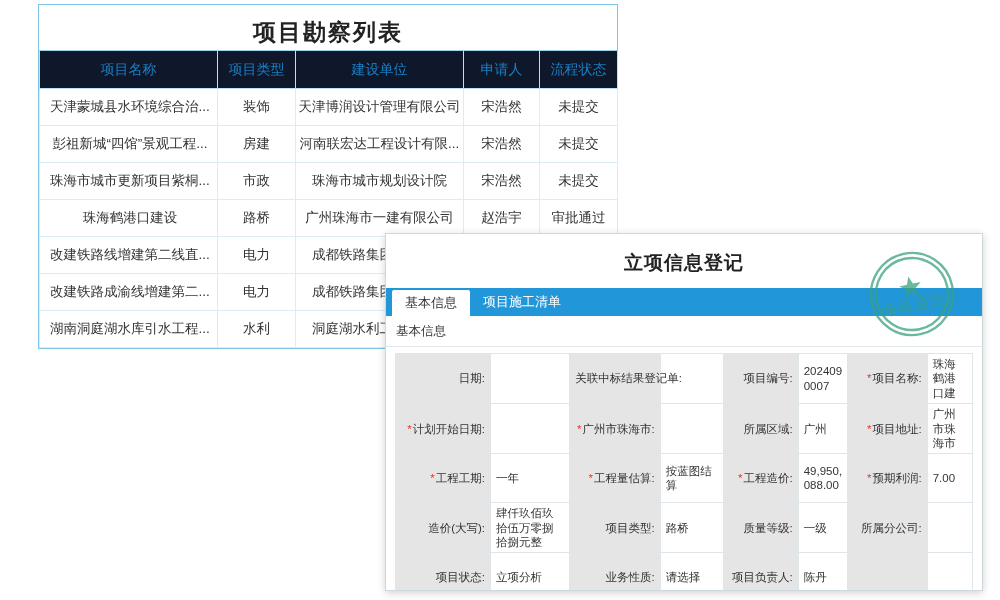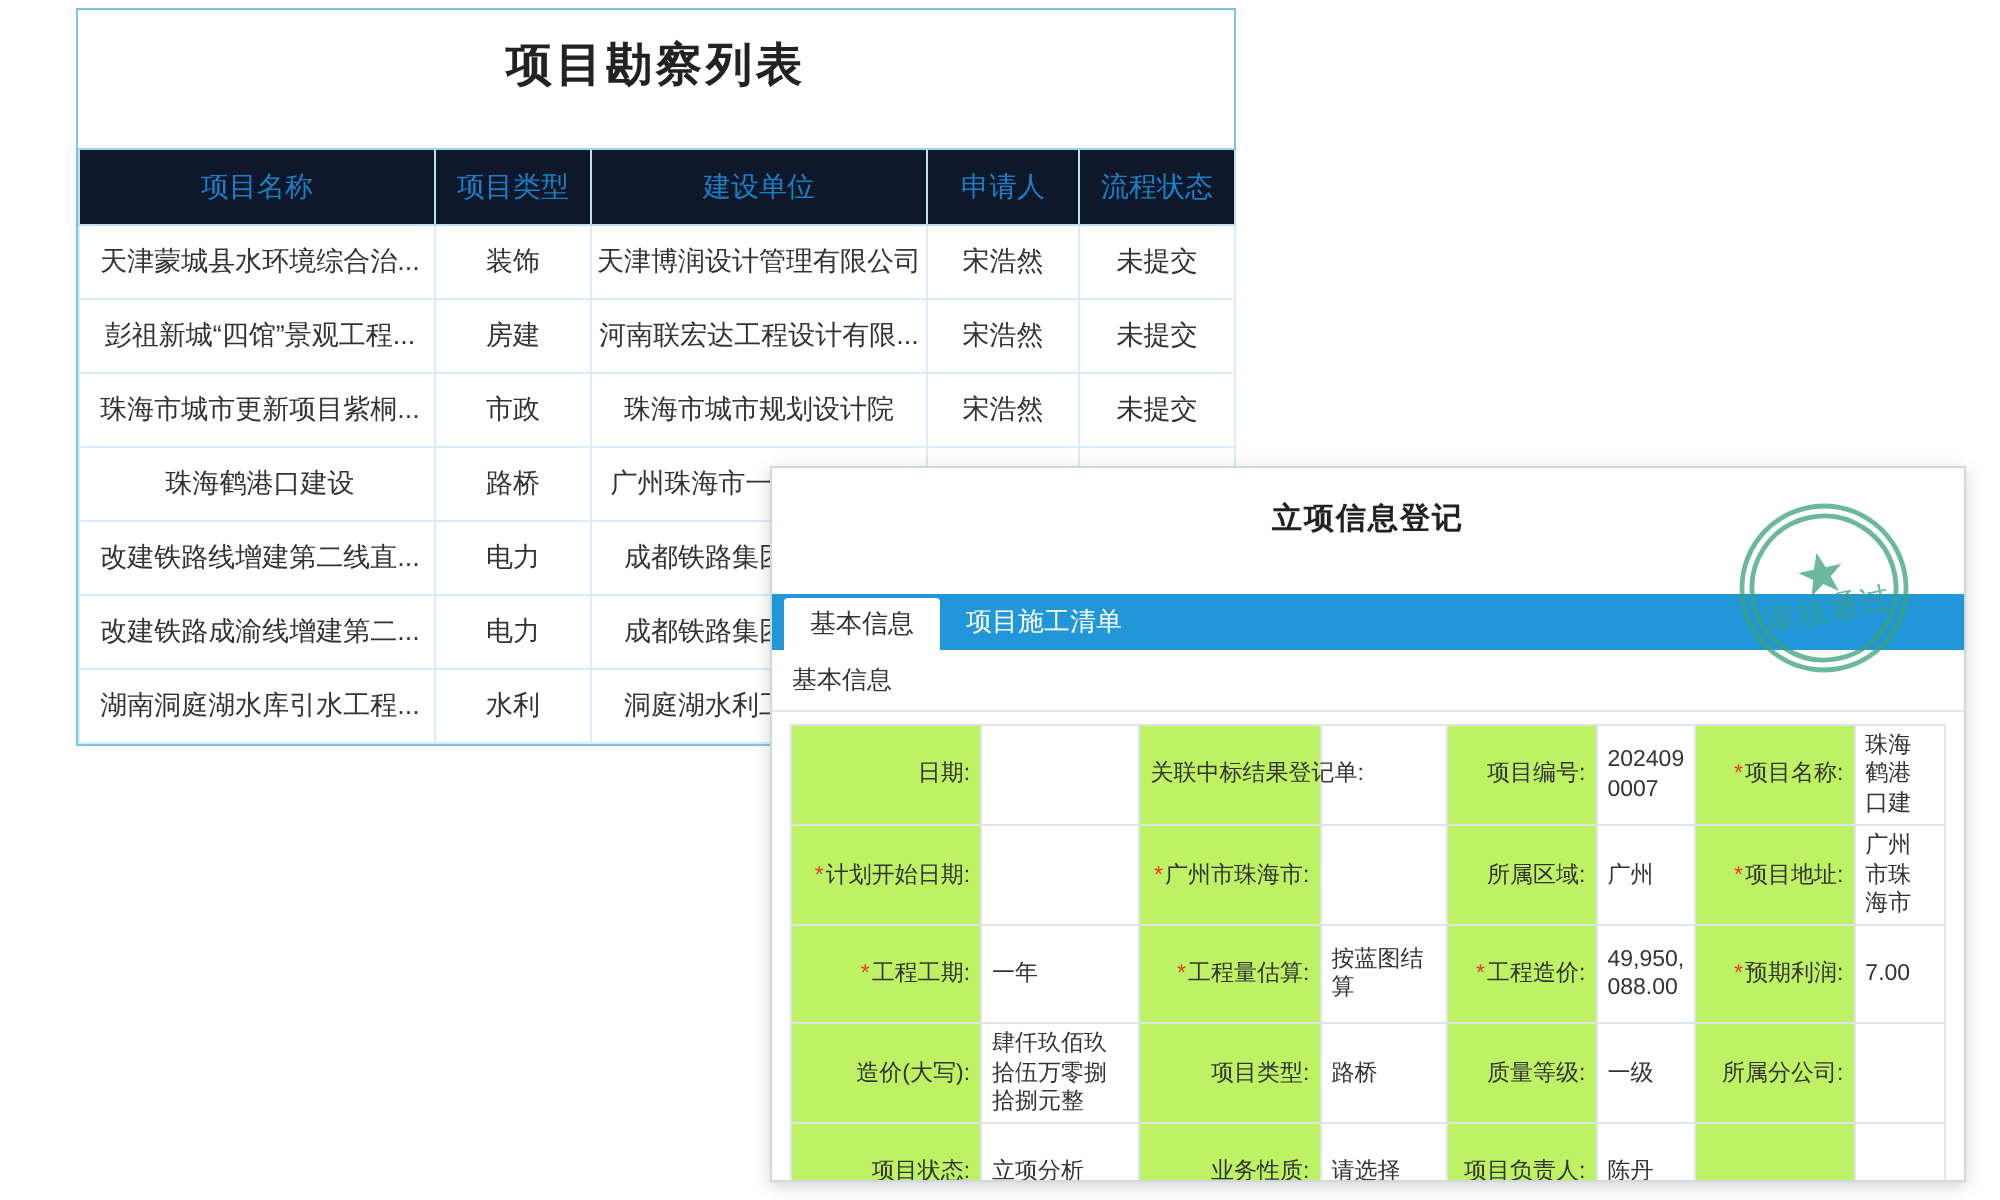--- a/index.html
+++ b/index.html
@@ -20,21 +20,21 @@
     width: 580px;
     border: 1px solid #7ec3e8;
     background: #ffffff;
     box-sizing: border-box;
   }
   #list-title {
     text-align: center;
     font-size: 23px;
     font-weight: bold;
     color: #222222;
-    padding: 12px 0 26px 0;
+    padding: 12px 0 2px 0;
     border-bottom: 1px solid #9ed3ef;
     letter-spacing: 2px;
   }
   table.list-table {
     border-collapse: collapse;
     width: 100%;
     table-layout: fixed;
   }
   table.list-table th {
     background: #0f172a;
@@ -68,24 +68,24 @@
     width: 598px;
     height: 358px;
     background: #ffffff;
     border: 1px solid #cfd8dd;
     box-shadow: 0 2px 8px rgba(0,0,0,0.18);
     box-sizing: border-box;
     overflow: hidden;
   }
   #dialog-title {
     text-align: center;
-    font-size: 15px;
+    font-size: 19px;
     font-weight: bold;
     color: #222222;
-    padding: 16px 0 28px 0;
+    padding: 16px 0 12px 0;
     letter-spacing: 1px;
   }
   #tabbar {
     display: flex;
     background: #2196d8;
     height: 28px;
     align-items: stretch;
     font-size: 13px;
   }
   .tab {
@@ -119,21 +119,21 @@
     font-size: 11.5px;
     color: #333333;
     height: 42px;
     padding: 3px 5px;
     vertical-align: middle;
     word-break: break-all;
     line-height: 1.25;
   }
   td.lbl {
     text-align: right;
-    background: #bef264;
+    background: #e5e5e5;
     color: #333333;
     white-space: nowrap;
   }
   td.val { text-align: left; }
   .req { color: #e33b2e; margin-right: 1px; }
 
   
   #stamp {
     position: absolute;
     right: 22px;

